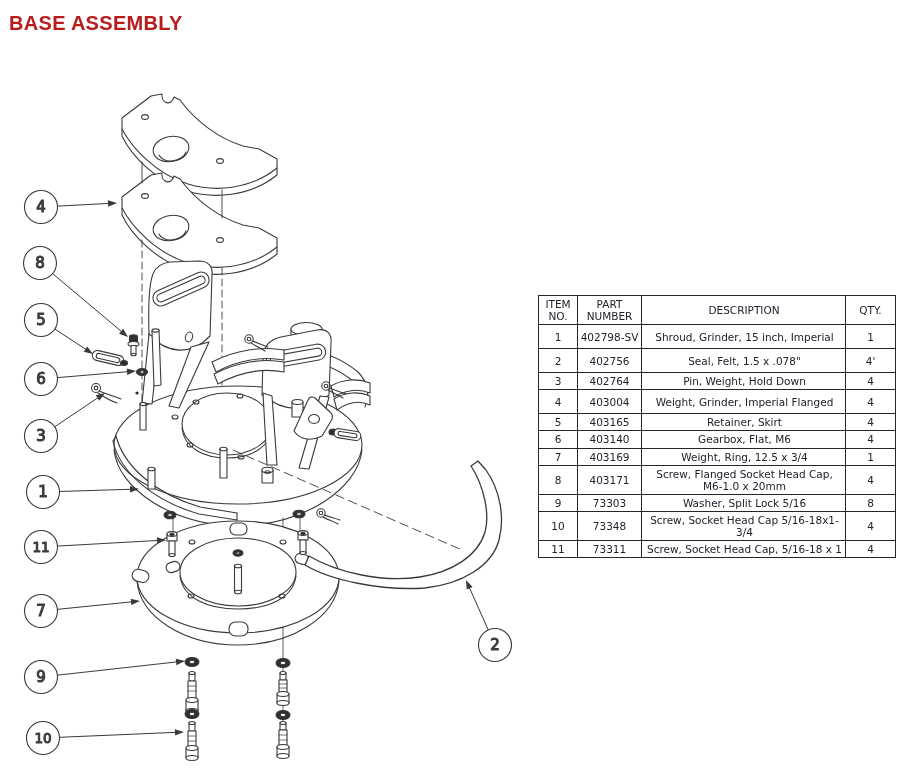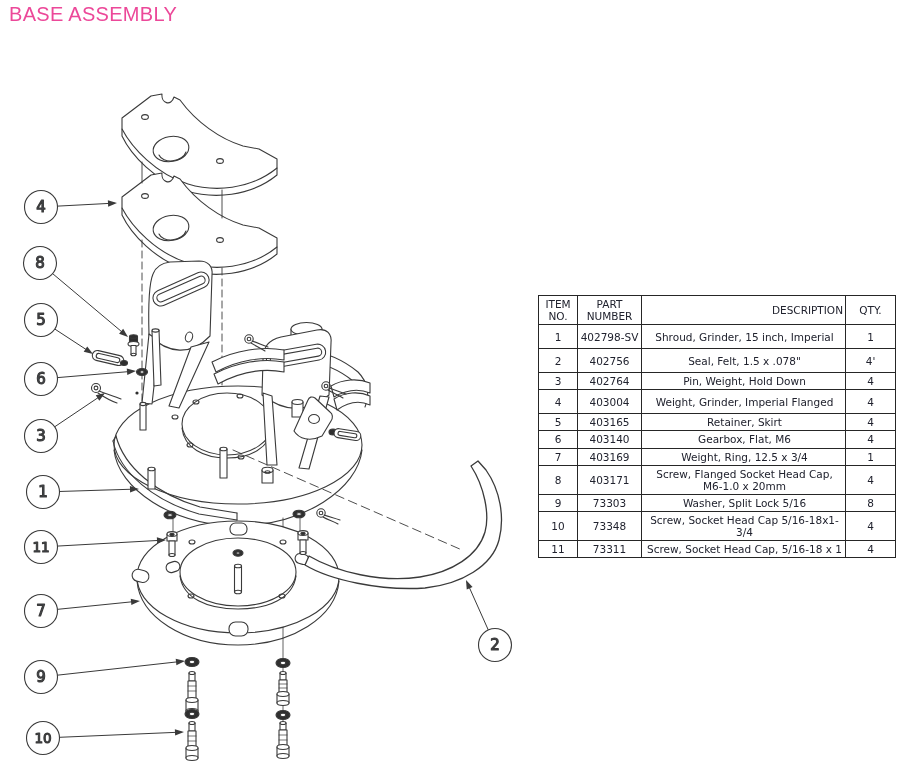--- a/index.html
+++ b/index.html
@@ -1,28 +1,28 @@
 <!DOCTYPE html>
 <html><head>
 <meta charset="utf-8">
 <style>
   html,body{margin:0;padding:0;background:#fff;}
   body{width:900px;height:769px;position:relative;overflow:hidden;
        font-family:"Liberation Sans",sans-serif;}
-  #title{position:absolute;left:9px;top:3px;font-size:20px;font-weight:normal;
-         letter-spacing:.3px;color:#ec4899;}
+  #title{position:absolute;left:9px;top:12px;font-size:20px;font-weight:bold;
+         letter-spacing:.3px;color:#b91c1c;}
   #diagram-svg{position:absolute;left:0;top:0;}
   #parts-wrap{position:absolute;left:538px;top:295px;width:357px;}
   table#parts{border-collapse:collapse;table-layout:fixed;width:357px;
       font-family:"DejaVu Sans",sans-serif;font-size:10.5px;line-height:1.15;
       color:#20222e;}
   #parts th,#parts td{border:1px solid #262626;vertical-align:middle;
       padding:2px;white-space:pre-line;overflow:hidden;}
   #parts th{font-weight:normal;text-align:center;padding:2px 2px;}
-  #parts th.h-desc{text-align:right;padding-left:3px;}
+  #parts th.h-desc{text-align:center;padding-left:3px;}
   #parts td.c-item,#parts td.c-part,#parts td.c-qty{text-align:center;}
   #parts td.c-desc{text-align:center;padding-left:3px;padding-right:1px;}
   #parts tr.tall td{padding-top:5.5px;padding-bottom:5.5px;}
   svg text.balloon-num{font-family:"DejaVu Sans",sans-serif;fill:#454b54;}
 </style>
 </head>
 <body>
 
 <div id="title">BASE ASSEMBLY</div>
 

